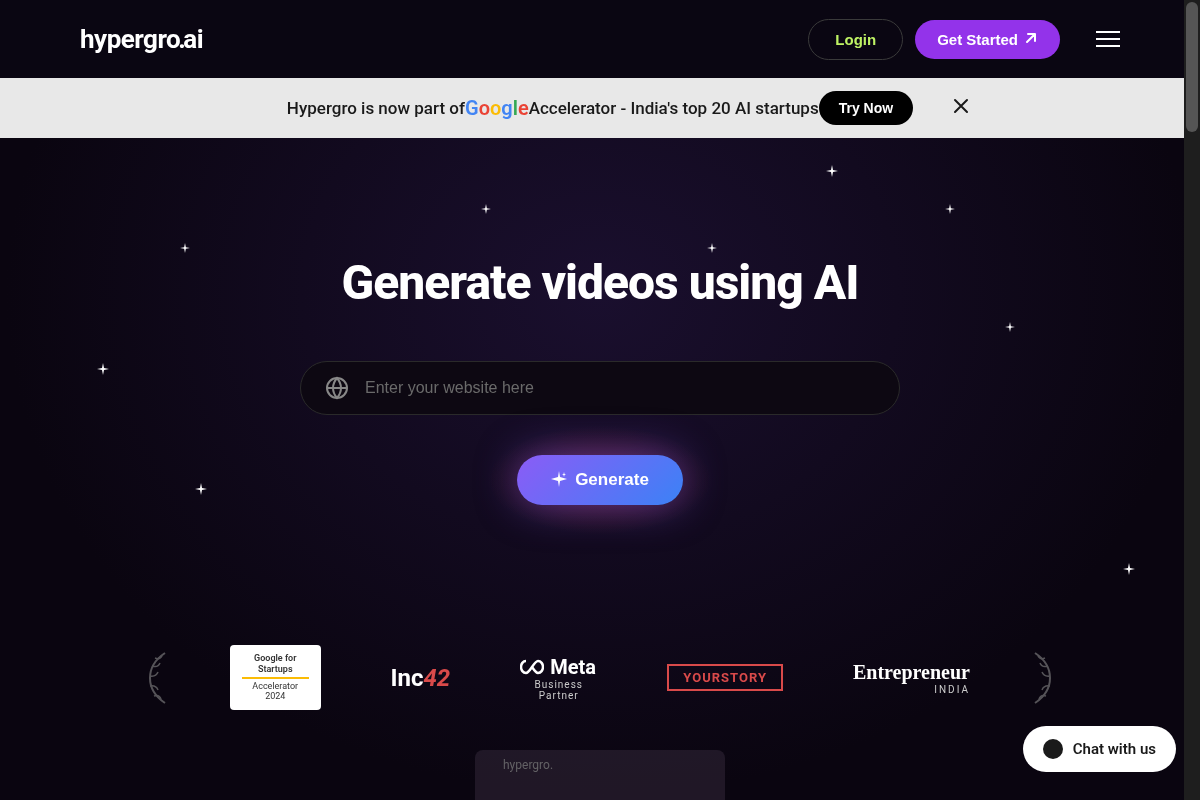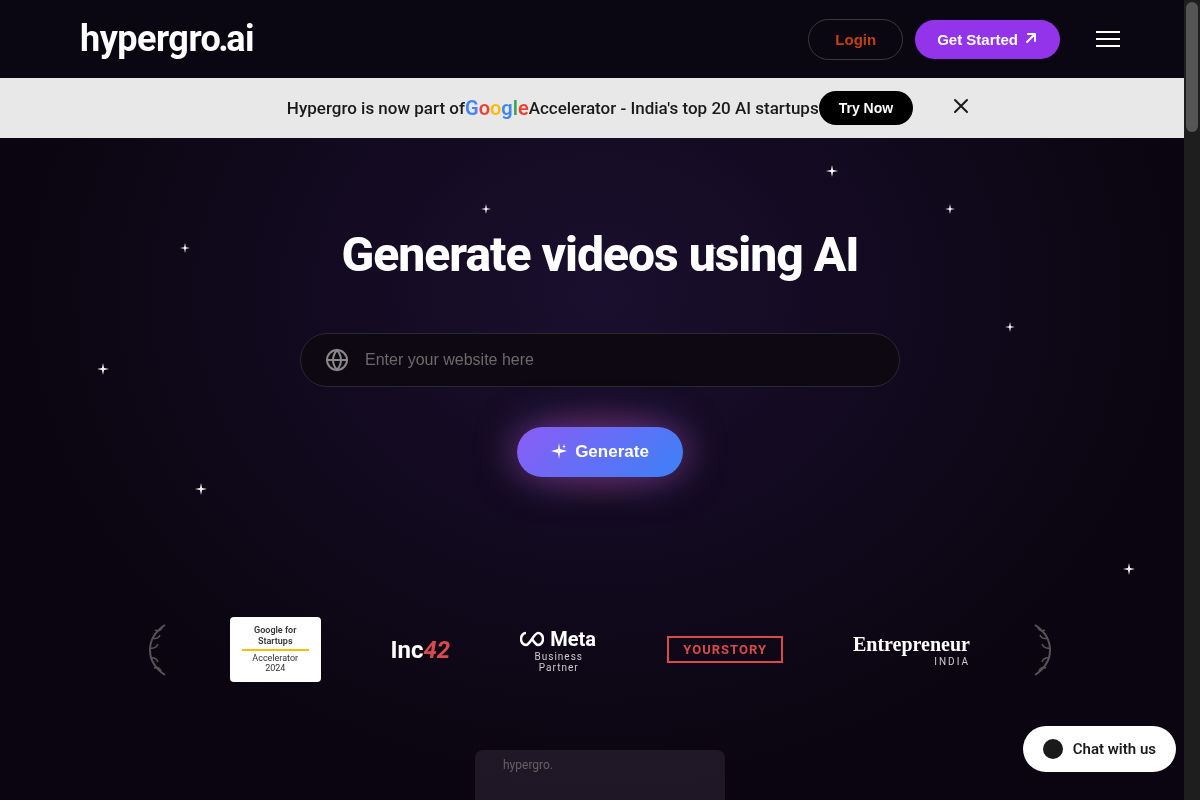--- a/index.html
+++ b/index.html
@@ -32,21 +32,21 @@
   z-index: 10;
   height: 78px;
   display: flex;
   align-items: center;
   justify-content: space-between;
   padding: 0 80px;
   background: #0a0612;
 }
 
 .logo {
-  font-size: 36px;
+  font-size: 26px;
   font-weight: 700;
   color: #fff;
   display: flex;
   align-items: center;
   letter-spacing: -0.5px;
 }
 
 .logo-ai {
   color: #fff;
 }
@@ -60,21 +60,21 @@
   display: flex;
   align-items: center;
   gap: 12px;
 }
 
 .login-btn {
   padding: 11px 26px;
   border: 1px solid #3a3a3a;
   border-radius: 24px;
   background: transparent;
-  color: #c2410c;
+  color: #bef264;
   font-size: 15px;
   font-weight: 600;
   cursor: pointer;
 }
 
 .get-started-btn {
   padding: 11px 22px;
   border: none;
   border-radius: 24px;
   background: #9333ea;
@@ -147,21 +147,21 @@
   position: absolute;
   right: 230px;
   cursor: pointer;
   font-size: 20px;
   color: #1a1a1a;
 }
 
 .hero {
   position: relative;
   z-index: 5;
-  padding-top: 88px;
+  padding-top: 116px;
   text-align: center;
 }
 
 .hero-title {
   font-size: 48px;
   font-weight: 800;
   color: #fff;
   margin-bottom: 50px;
   letter-spacing: -1px;
 }

